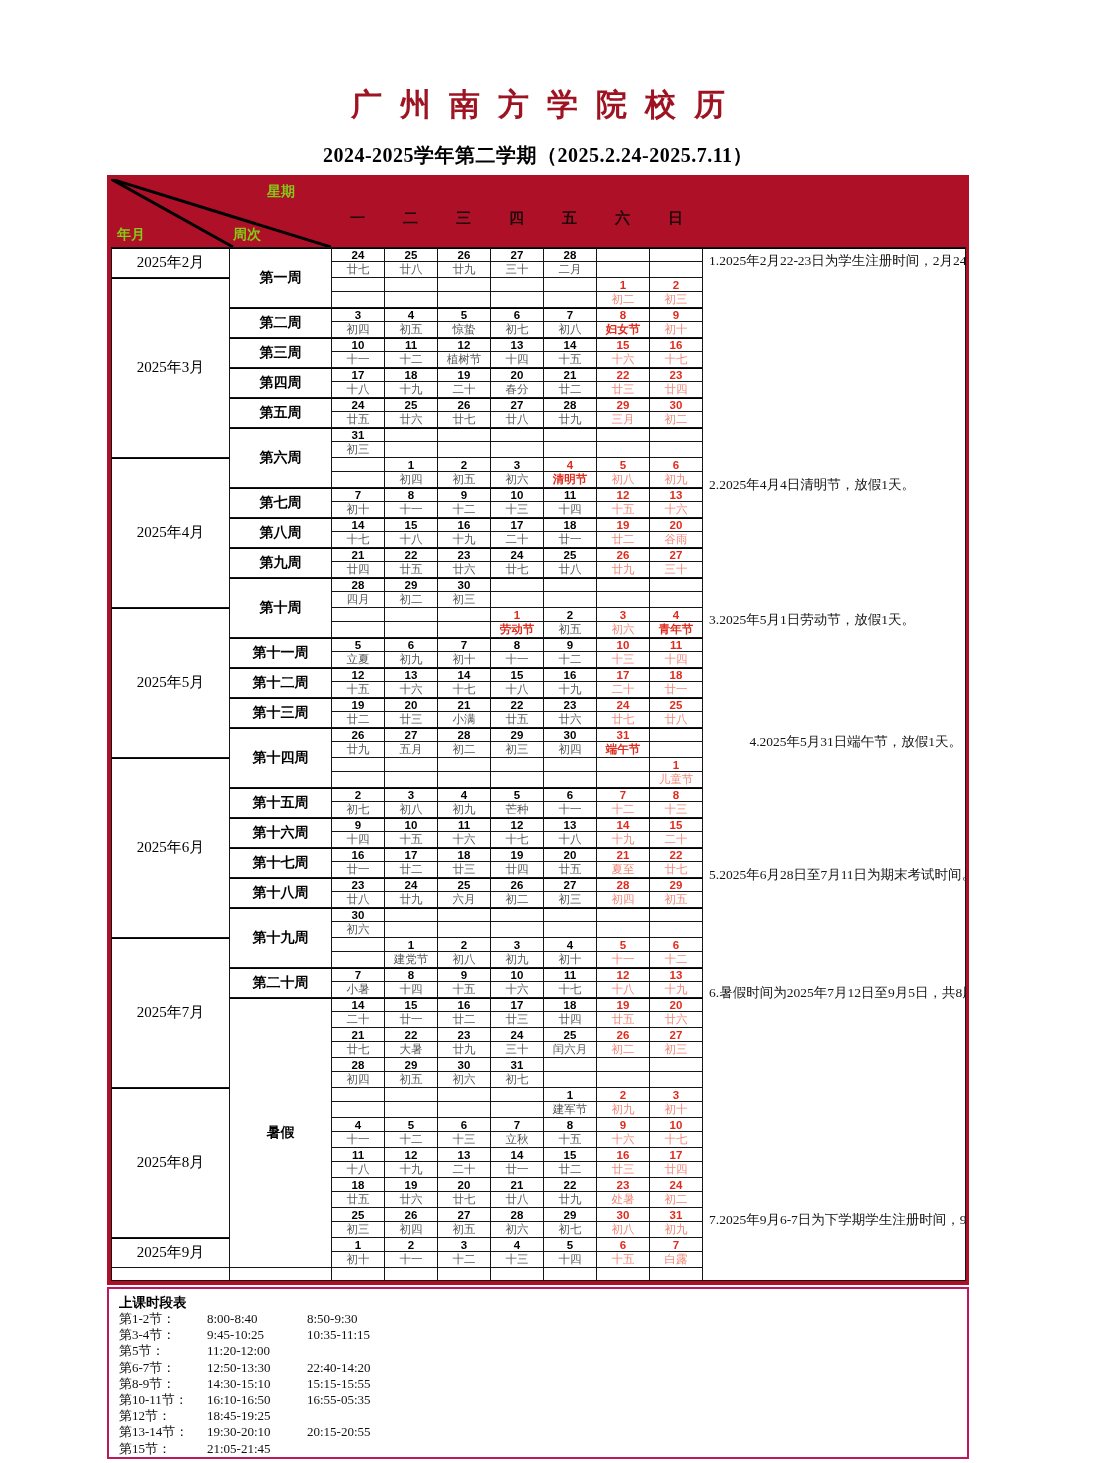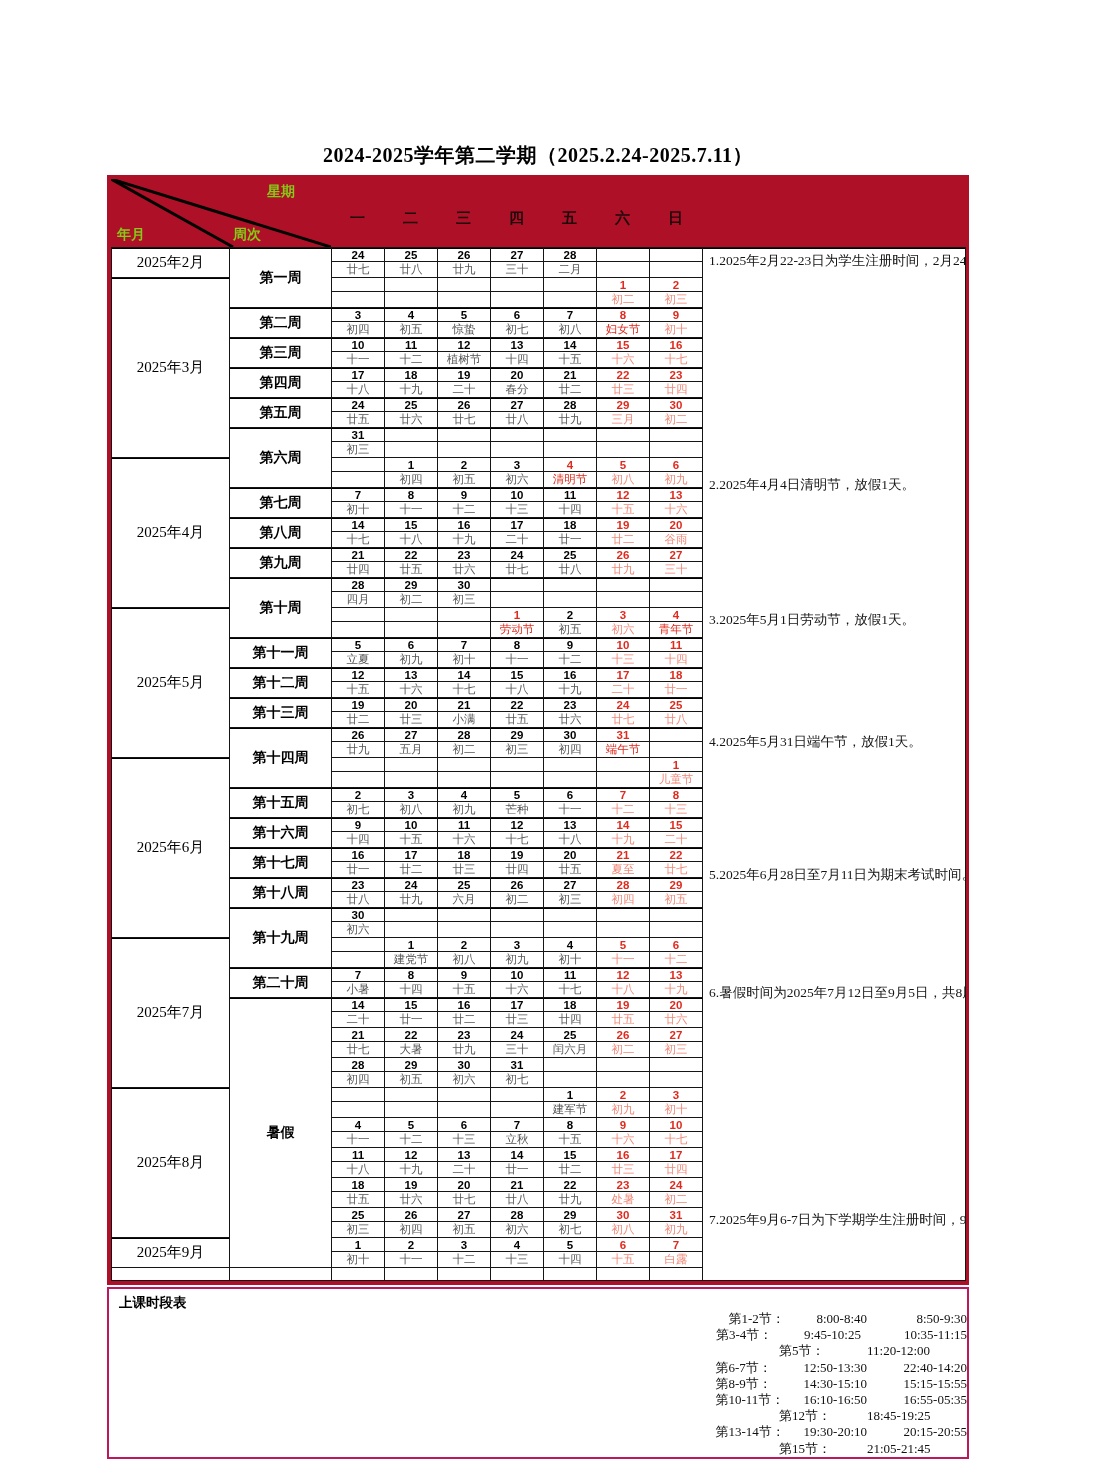--- a/index.html
+++ b/index.html
@@ -35,42 +35,43 @@
          display:flex;align-items:center;justify-content:center;
          font:bold 15px "Liberation Serif",serif;letter-spacing:7px;text-indent:7px;color:#1c070b;}
   
   table.cal{border-collapse:collapse;table-layout:fixed;width:854px;}
   table.cal td{border:1px solid var(--ink);height:14px;padding:0;text-align:center;
                vertical-align:middle;overflow:hidden;white-space:nowrap;}
   tr.ws > td, td.mcell{box-shadow:inset 0 1px 0 0 #000;}
   .dc{font:bold 11.5px "Liberation Sans",sans-serif;color:#000;}
   .dc.rd{color:var(--redS);}
   .lc{font:11.5px "Liberation Serif",serif;color:#575757;}
-  .lc.rd{color:var(--redS);font-weight:normal;}
+  .lc.rd{color:var(--redS);font-weight:bold;}
   .lc.rl{color:var(--redL);}
   .mcell{font:15px "Liberation Serif",serif;color:#000;background:#fff;}
   .wcell{font:bold 14px "Liberation Serif",serif;color:#000;}
   .ncell{vertical-align:top;position:relative;}
   .nwrap{position:absolute;left:0;top:0;right:0;bottom:0;}
   .note{position:absolute;left:6px;right:3px;text-align:left;
         font:13.5px/21px "Liberation Serif",serif;color:var(--ink);}
   tr.sp td{height:13px;}
   
   .tt{position:absolute;left:107px;top:1287px;width:862px;height:172px;
       border:2px solid #be185d;background:#fff;padding:5px 0 0 10px;}
   .tt-title{font:bold 13.5px "Liberation Serif",serif;color:#000;line-height:17px;}
-  .ttrow{display:flex;font:13px/16.2px "Liberation Serif",serif;color:#111;justify-content:flex-end;}
+  .ttrow{display:flex;font:13px/16.2px "Liberation Serif",serif;color:#111;}
   .ttrow .lb{width:88px;}
   .ttrow .t1{width:100px;}
 </style>
 </head>
 <body>
 
 <div class="page">
 
+  <div class="title">广州南方学院校历</div>
   <div class="subtitle">2024-2025学年第二学期（2025.2.24-2025.7.11）</div>
 
   <div class="calwrap">
     <div class="calhead">
       <div class="corner">
         <svg viewBox="0 0 220 68" preserveAspectRatio="none">
           <line x1="0" y1="0" x2="220" y2="68" stroke="#000" stroke-width="3"></line>
           <line x1="0" y1="0" x2="122" y2="68" stroke="#000" stroke-width="3"></line>
         </svg>
         <span class="hlab hx">星期</span>
@@ -110,21 +111,21 @@
             <td class="dc">26</td>
             <td class="dc">27</td>
             <td class="dc">28</td>
             <td class="dc"></td>
             <td class="dc"></td>
             <td class="ncell" rowspan="69">
               <div class="nwrap" id="nwrap">
                 <div class="note" style="top: 2px;">1.2025年2月22-23日为学生注册时间，2月24日正式上课。</div>
                 <div class="note" style="top: 226px;">2.2025年4月4日清明节，放假1天。</div>
                 <div class="note" style="top: 361px;">3.2025年5月1日劳动节，放假1天。</div>
-                <div class="note" style="top: 483px;">4.2025年5月31日端午节，放假1天。</div>
+                <div class="note" style="top: 483px; text-align: right;">4.2025年5月31日端午节，放假1天。</div>
                 <div class="note" style="top: 616px;">5.2025年6月28日至7月11日为期末考试时间。</div>
                 <div class="note" style="top: 734px;">6.暑假时间为2025年7月12日至9月5日，共8周，其中包含各类专题讲座和社会实践、实习活动。</div>
                 <div class="note" style="top: 961px;">7.2025年9月6-7日为下学期学生注册时间，9月8日正式上课。</div>
               </div>
             </td>
           </tr>
           <tr class="lr">
             <td class="lc">廿七</td>
             <td class="lc">廿八</td>
             <td class="lc">廿九</td>

